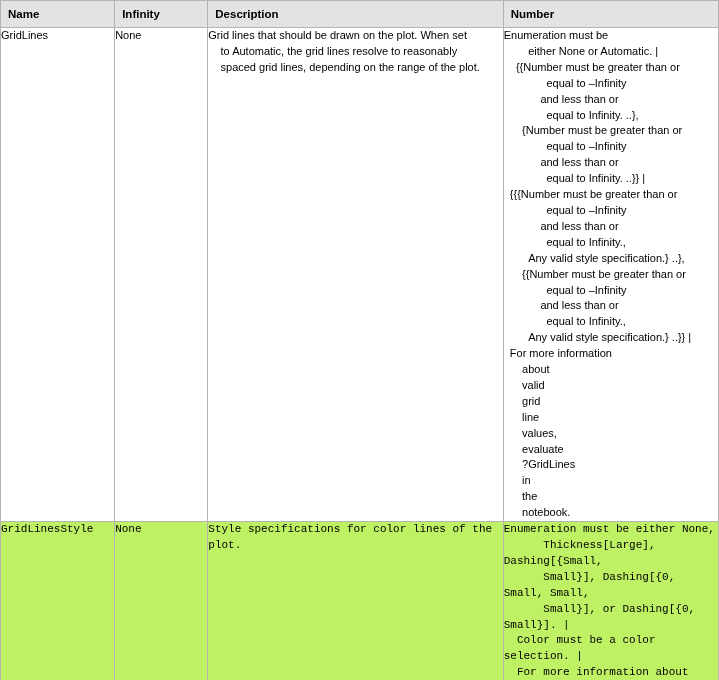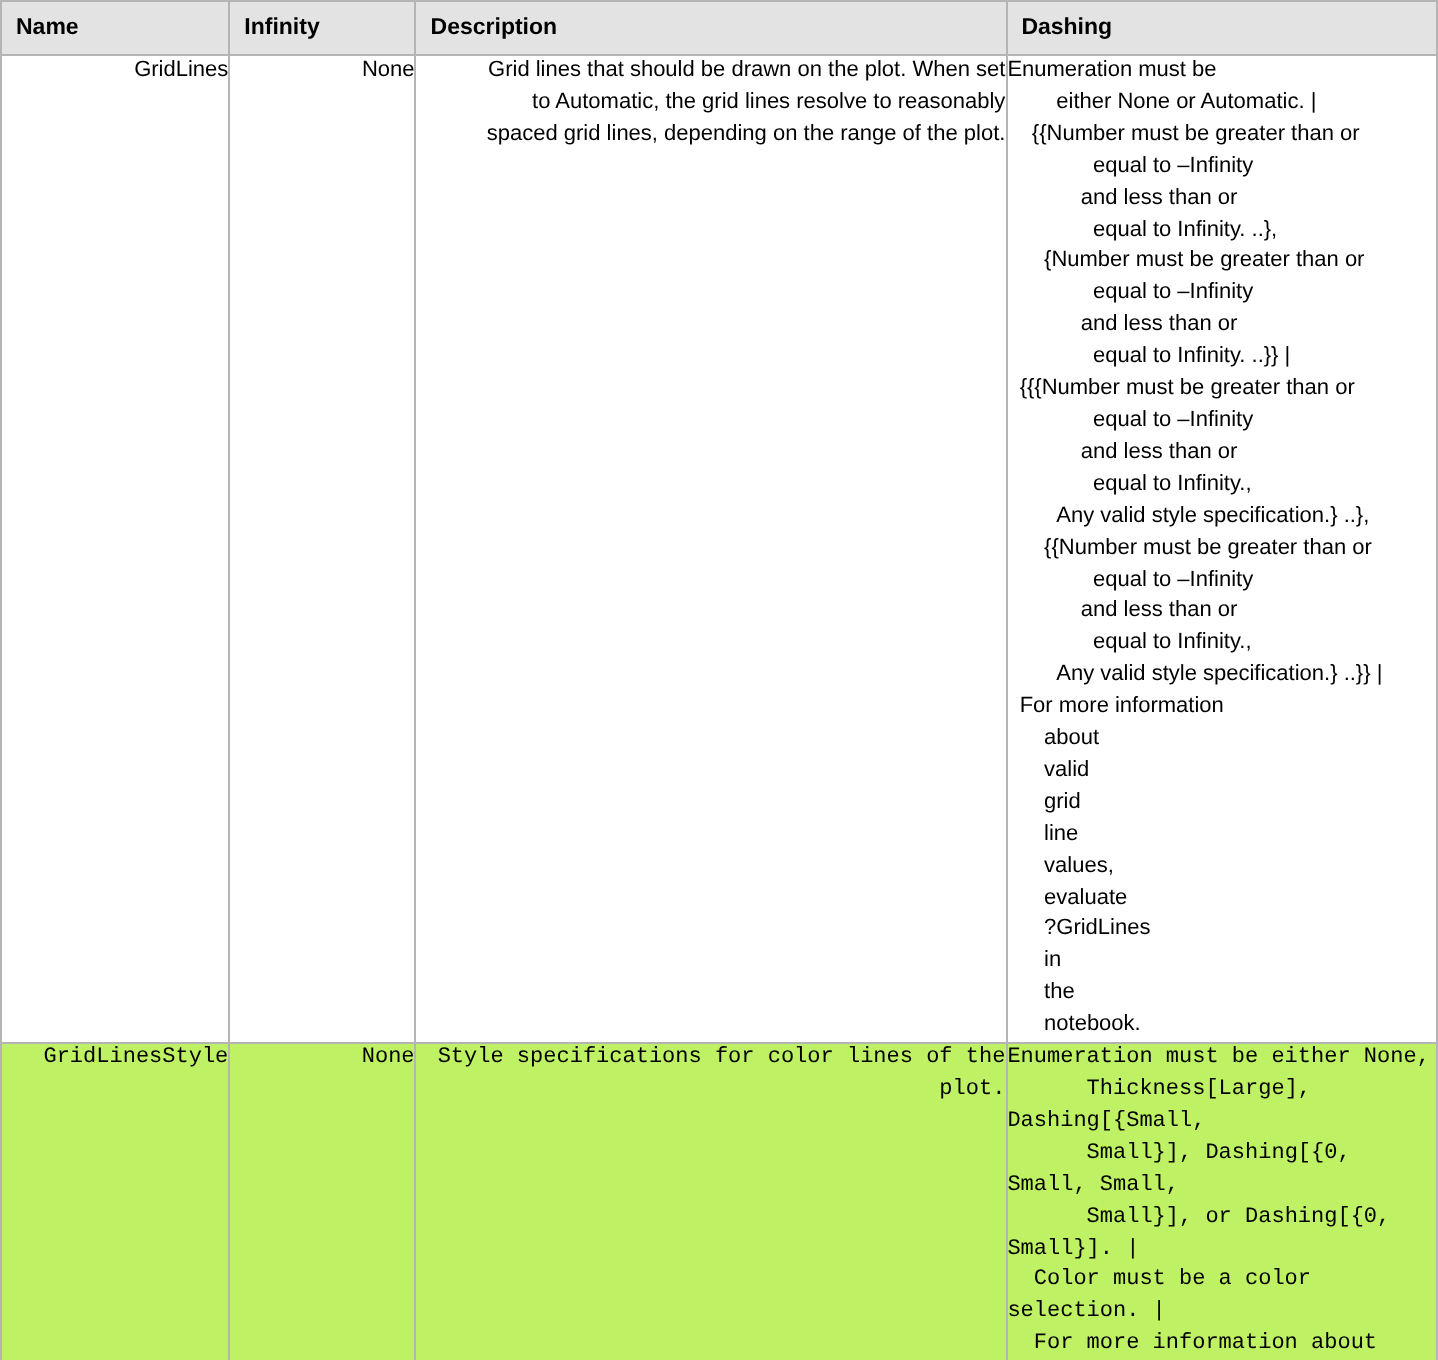--- a/index.html
+++ b/index.html
@@ -56,39 +56,38 @@
 
   .desc-block {
     white-space: pre-wrap;
   }
   .pattern-block {
     white-space: pre-wrap;
     line-height: 15.9px;
   }
   .mid {
     vertical-align: middle;
-    text-align: right;
   }
 </style>
 </head>
 <body>
 
 <table class="opt-table">
   <colgroup>
     <col class="c-name">
     <col class="c-default">
     <col class="c-desc">
     <col class="c-pattern">
   </colgroup>
   <thead>
     <tr>
       <th>Name</th>
       <th>Infinity</th>
       <th>Description</th>
-      <th>Dashing</th>
+      <th>Number</th>
     </tr>
   </thead>
   <tbody>
     <tr class="row-white">
       <td class="cell cell-name mid">GridLines</td>
       <td class="cell mid">None</td>
       <td class="cell mid">
         <span class="desc-block">Grid lines that should be drawn on the plot. When set
     to Automatic, the grid lines resolve to reasonably
     spaced grid lines, depending on the range of the plot.</span>

